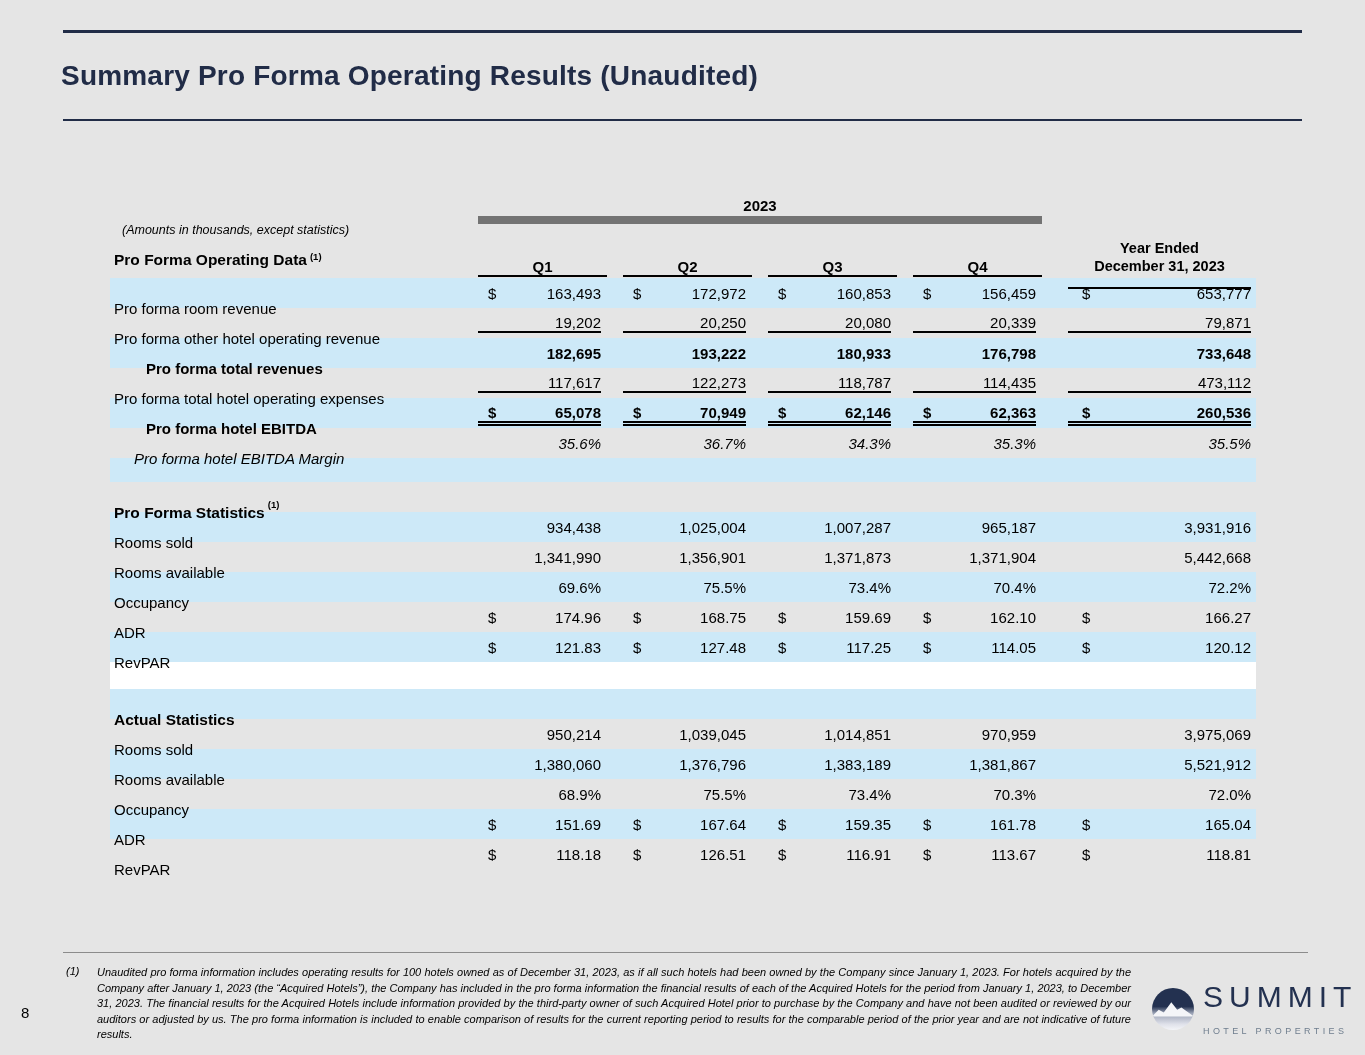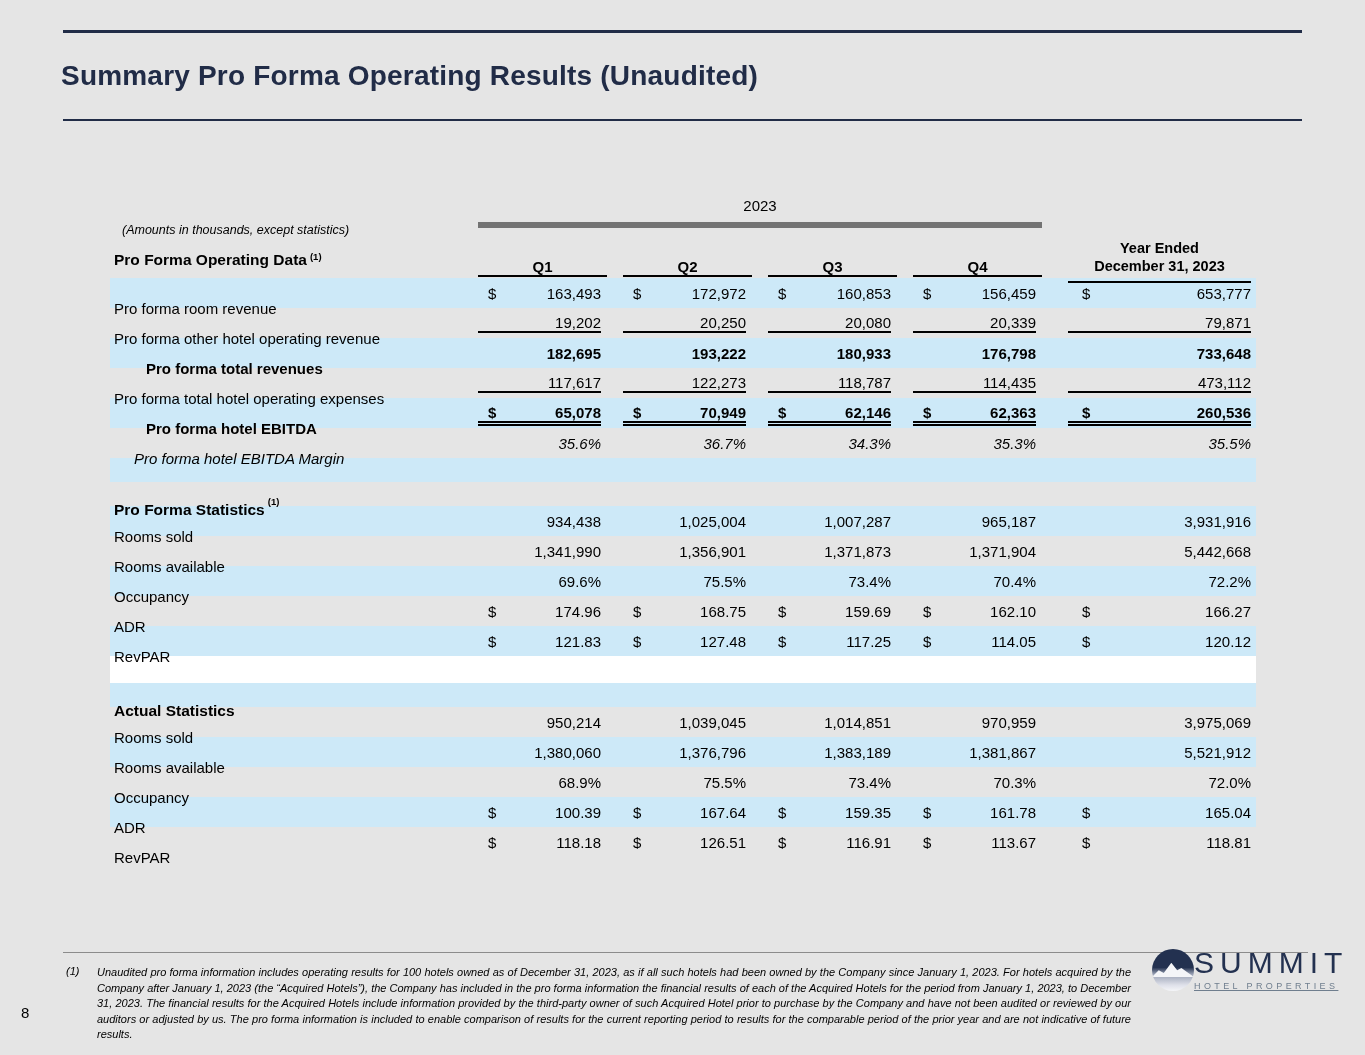--- a/index.html
+++ b/index.html
@@ -18,67 +18,67 @@
   .c-label { width:368px; box-sizing:border-box; padding-left:4px;margin-top:31px; }
   .c-q     { width:145px; box-sizing:border-box; }
   .c-year  { width:198px; box-sizing:border-box; }
   .b { font-weight:bold; }
   .i { font-style:italic; }
 
   
   .hrow1 { display:flex; height:28px; }
   .amounts-note { display:inline-block; padding:6px 0 0 8px; font-style:italic; font-size:12.5px; }
   .c-quarters { width:580px; box-sizing:border-box; }
-  .group-inner { height:100%; margin-right:16px; border-bottom:6px solid #737373;
+  .group-inner { height:100%; margin-right:16px; border-bottom:8px solid #737373;
                  display:flex; align-items:flex-end; justify-content:center;
-                 padding-bottom:8px; font-weight:normal; font-size:15px; }
+                 padding-bottom:2px; font-weight:bold; font-size:15px; }
   
   .hrow2 { display:flex; height:61px; }
   .hlabel { display:flex; align-items:center; font-size:15.5px; }
   .hlabel sup { font-size:9.5px; margin-left:3px; transform:translateY(-4px); font-weight:bold; }
   .hq-inner { height:100%; margin-right:16px; border-bottom:2px solid #000;
               display:flex; align-items:flex-end; justify-content:center;
               font-weight:bold; }
   .hy-inner { height:100%; margin-left:10px; margin-right:5px; border-bottom:2px solid #000;
               display:flex; align-items:flex-end; justify-content:center;
-              padding-bottom:6px; font-weight:bold; text-align:center; line-height:18px; font-size:14.5px; }
+              padding-bottom:12px; font-weight:bold; text-align:center; line-height:18px; font-size:14.5px; }
 
   
   .tbody { margin-top:3px; }
   .trow { display:flex; height:30px; align-items:center; }
   .bg-blue { background:#cde9f8; }
   .trow.spacer { height:24px; }
   .trow.gap { height:27px; background:#fff; }
-  .trow.section { height:24px; }
+  .trow.section { height:30px; }
   .trow.section .c-label { width:100%; font-weight:bold; font-size:15.5px; }
   .trow.section sup { font-size:9.5px; margin-left:3px; transform:translateY(-4px); display:inline-block; font-weight:bold; }
   .ind1 { padding-left:36px; }
   .ind2 { padding-left:24px; }
   .cell-inner { height:100%; display:flex; justify-content:space-between; align-items:center; box-sizing:border-box; }
   .c-q .cell-inner    { margin-right:22px; padding-left:10px; }
   .c-year .cell-inner { margin-left:10px; margin-right:5px; padding-left:14px; }
   .u-single { border-bottom:2px solid #000; }
   .u-double { border-bottom:2px solid #000; position:relative; }
   .u-double::after { content:""; position:absolute; left:0; right:0; bottom:-5px; border-bottom:2px solid #000; }
 
   
   .fn-rule { position:absolute; left:63px; top:952px; width:1245px; height:1px; background:#8c8c8c; }
   .footnote { position:absolute; left:66px; top:964px; width:1066px; display:flex; gap:12px; }
   .fn-num  { font-style:italic; font-size:11px; line-height:15.6px; width:18px; flex:none; }
   .fn-text { margin:1px; font-style:italic; font-size:11px; line-height:15.6px; text-align:justify; flex:1; }
   .page-num { position:absolute; left:21px; top:1004px; font-size:15px; }
 
   
-  .logo { position:absolute; left:1152px; top:948px; display:flex; align-items:center; }
+  .logo { position:absolute; left:1152px; top:982px; display:flex; align-items:center; gap:9px; }
   .logo-circle { width:42px; height:42px; border-radius:50%; position:relative; overflow:hidden; flex:none;
     background:linear-gradient(180deg,#233150 0%,#233150 44%,#9aa2b5 60%,#dfe1ea 86%,#f4f5f8 100%); }
   .logo-mountain { position:absolute; left:0; top:34%; width:100%; height:34%; background:#f4f5f8;
     clip-path:polygon(0 100%, 16% 52%, 28% 72%, 46% 0, 60% 52%, 70% 36%, 100% 100%); }
   .logo-name { font-size:30px; letter-spacing:6px; color:#233150; line-height:30px; }
-  .logo-sub  { font-size:9px; letter-spacing:3.4px; color:#6f7e8e; margin-top:3px;text-decoration:underline; }
+  .logo-sub  { font-size:9px; letter-spacing:3.4px; color:#6f7e8e; margin-top:14px; }
 </style>
 </head>
 <body>
 
 <div class="page">
   <div class="rule-top"></div>
   <h1 class="title">Summary Pro Forma Operating Results (Unaudited)</h1>
   <div class="rule-title"></div>
 
   <div class="ptable">
@@ -583,21 +583,21 @@
               <span></span>
               <span>72.0%</span>
             </div>
           </div>
         </div>
         <div class="trow data bg-blue">
           <div class="c-label">ADR</div>
           <div class="c-q">
             <div class="cell-inner">
               <span>$</span>
-              <span>100.39</span>
+              <span>151.69</span>
             </div>
           </div>
           <div class="c-q">
             <div class="cell-inner">
               <span>$</span>
               <span>167.64</span>
             </div>
           </div>
           <div class="c-q">
             <div class="cell-inner">

